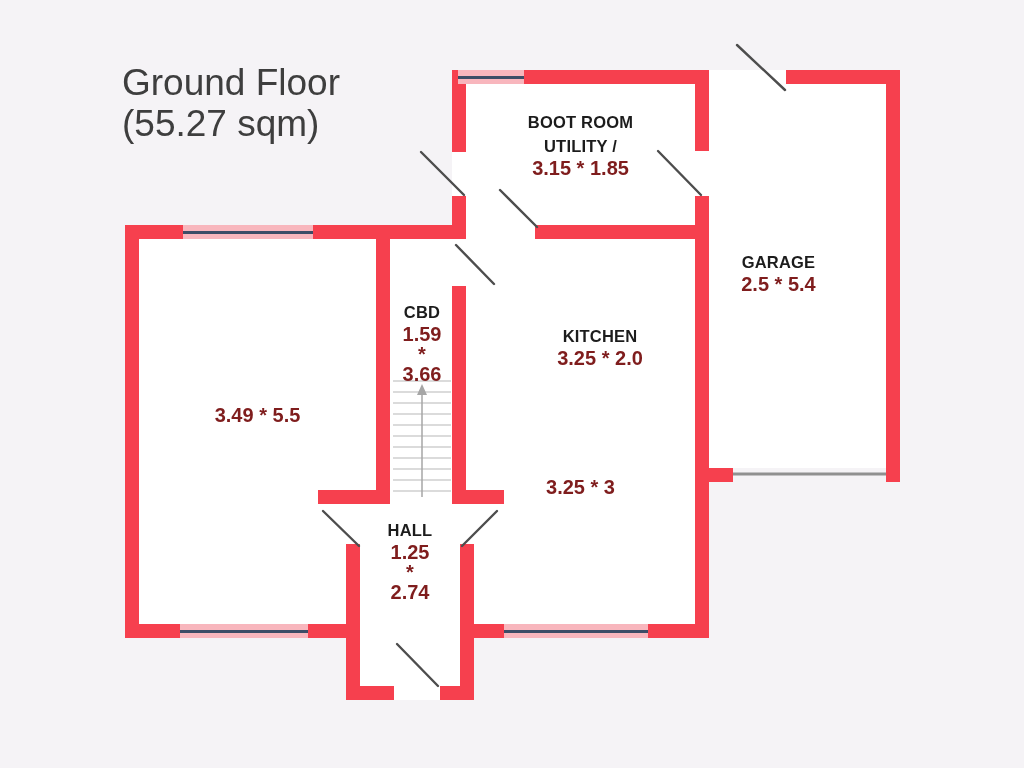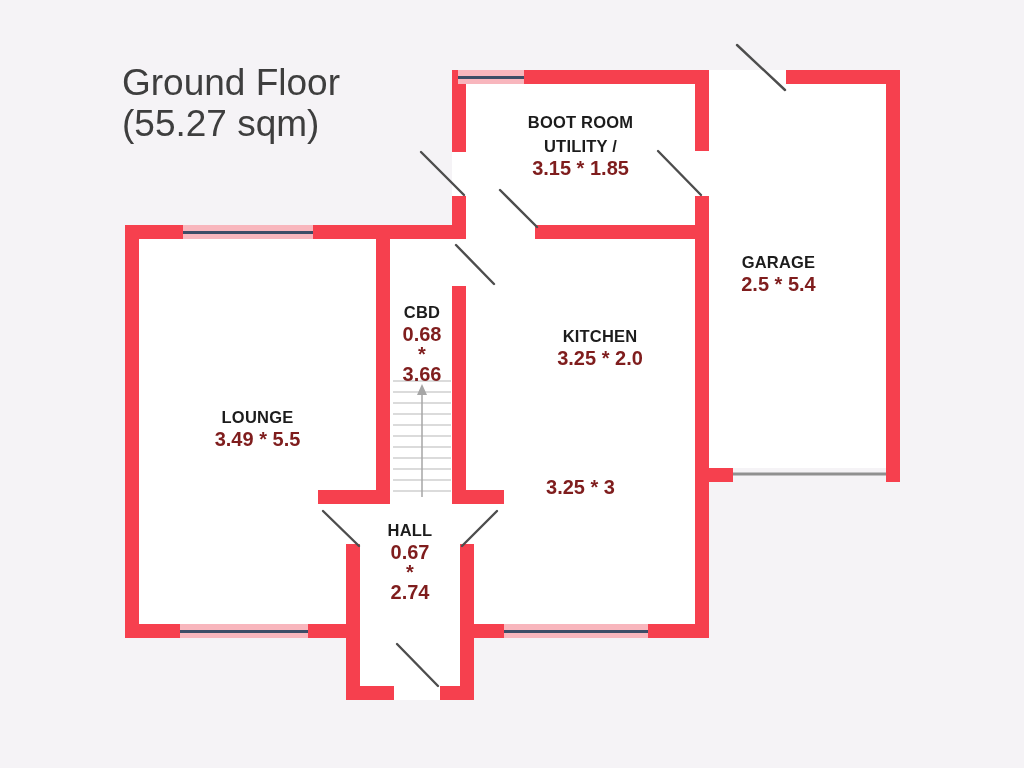--- a/index.html
+++ b/index.html
@@ -128,31 +128,30 @@
   <div class="label" style="left:466px;top:324px;width:268px;">
     <div class="room-name">KITCHEN</div>
     <div class="room-dims">3.25 * 2.0</div>
   </div>
 
   <div class="label" style="left:466px;top:477px;width:229px;">
     <div class="room-dims">3.25 * 3</div>
   </div>
 
   <div class="label" style="left:139px;top:405px;width:237px;">
-    <div class="room-name">LOUNGE</div>
     <div class="room-dims">3.49 * 5.5</div>
   </div>
 
   <div class="label" style="left:378px;top:256px;width:88px;margin-top:44px;">
     <div class="room-name">CBD</div>
-    <div class="room-dims">0.68</div>
+    <div class="room-dims">1.59</div>
     <div class="room-dims">*</div>
     <div class="room-dims">3.66</div>
   </div>
 
   <div class="label" style="left:360px;top:518px;width:100px;">
     <div class="room-name">HALL</div>
-    <div class="room-dims">0.67</div>
+    <div class="room-dims">1.25</div>
     <div class="room-dims">*</div>
     <div class="room-dims">2.74</div>
   </div>
 
 </div>
 
 </body></html>

